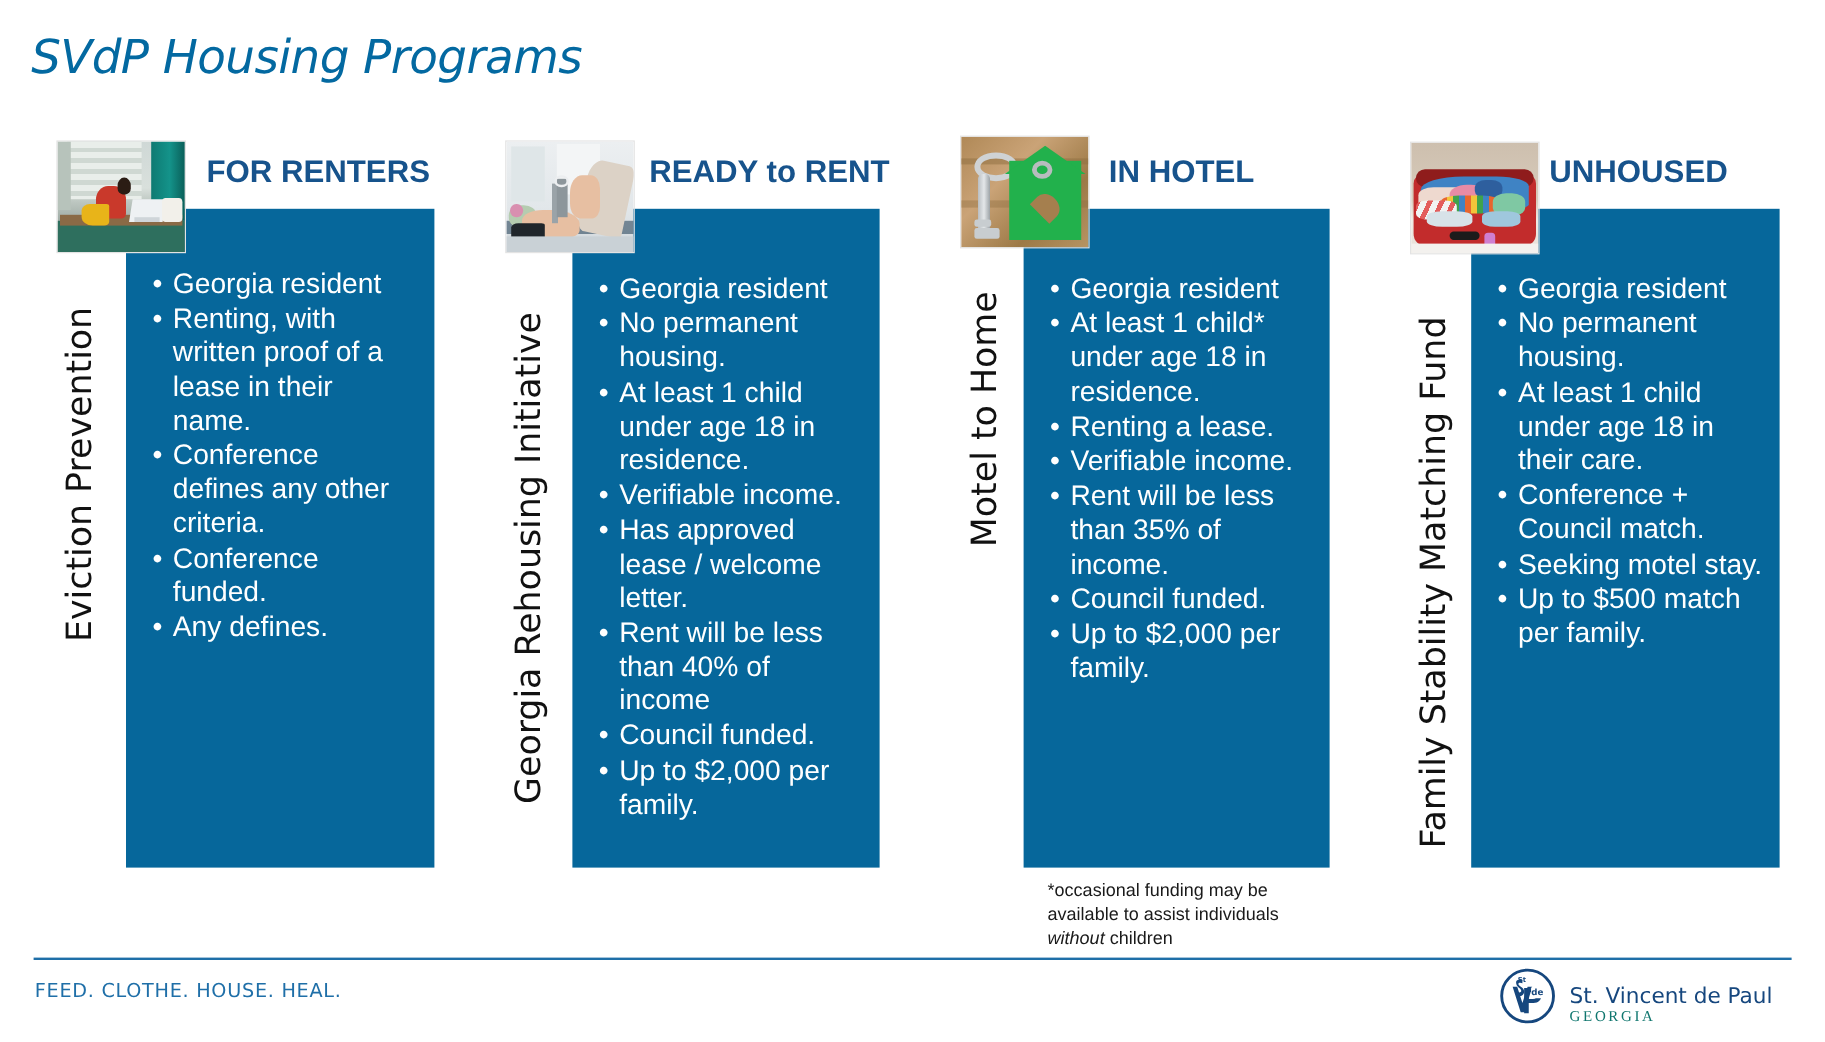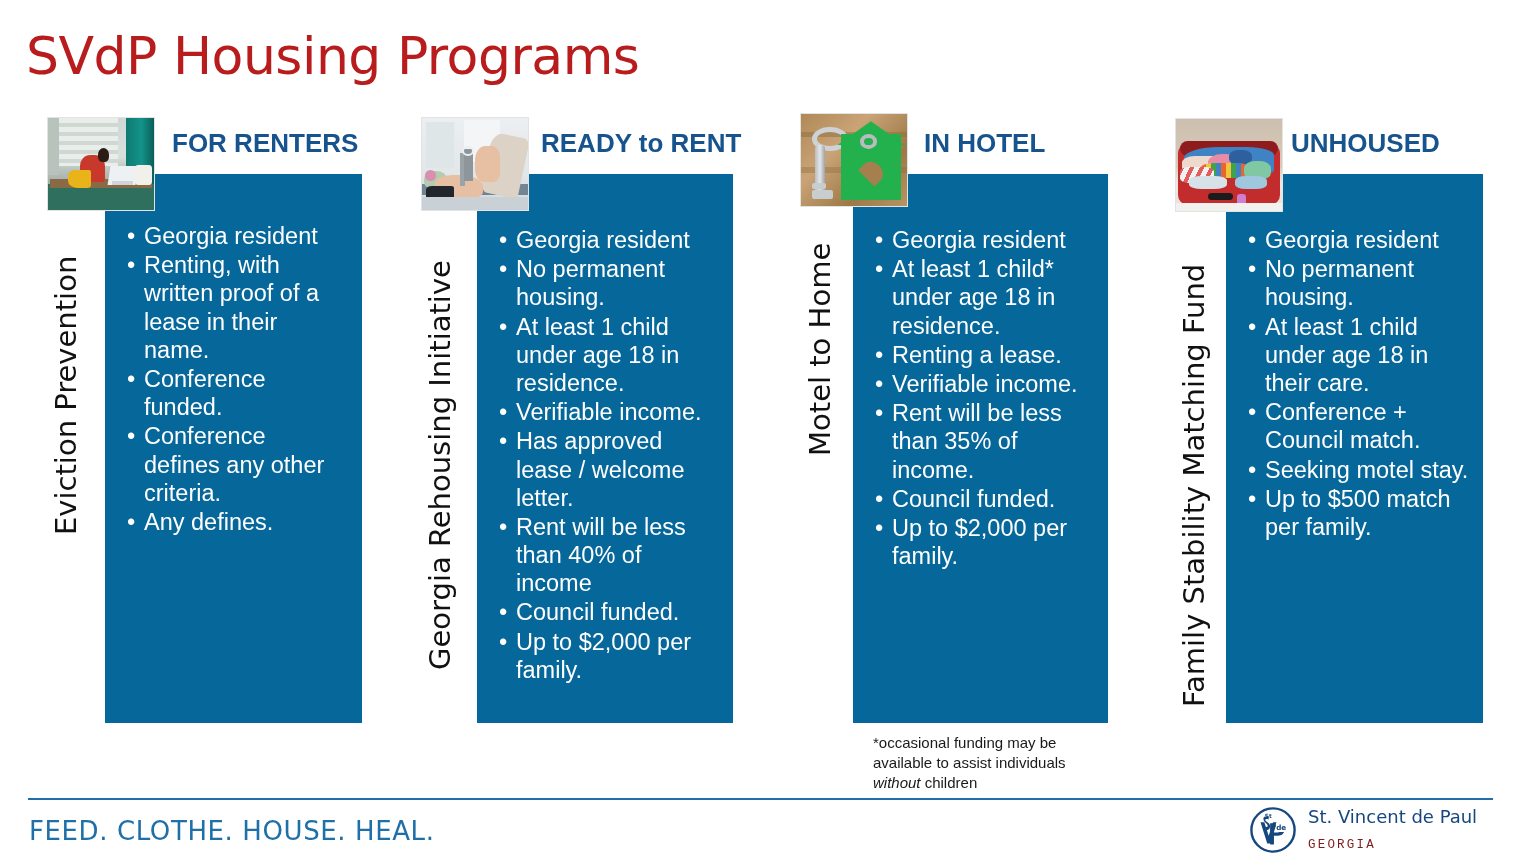--- a/index.html
+++ b/index.html
@@ -18,25 +18,26 @@
     background: #ffffff;
     overflow: hidden;
   }
 
   
   #page-title {
     position: absolute;
     left: 26px;
     top: 26px;
     font-family: "DejaVu Sans", sans-serif;
-    font-size: 52px;
+    font-size: 39px;
     font-weight: 400;
-    color: #b91c1c;
+    color: #0369a1;
     letter-spacing: -0.5px;
     white-space: nowrap;
+    font-style: italic;
   }
 
   
   .column {
     position: absolute;
     top: 0;
     height: 868px;
   }
 
   
@@ -128,64 +129,63 @@
     top: 798px;
     width: 1465px;
     height: 2px;
     background: #1f6fa8;
   }
   #tagline {
     position: absolute;
     left: 29px;
     top: 816px;
     font-family: "DejaVu Sans", sans-serif;
-    font-size: 26px;
+    font-size: 16px;
     letter-spacing: 0.6px;
     color: #1f6fa8;
     white-space: nowrap;
   }
   #brand {
     position: absolute;
     left: 1249px;
     top: 806px;
     display: flex;
-    align-items: center;
+    align-items: flex-end;
     gap: 11px;
   }
   #brand .brand-text { line-height: 1.05; }
   #brand .brand-name {
     font-family: "DejaVu Sans", sans-serif;
     font-size: 18px;
     color: #16477e;
     white-space: nowrap;
   }
   #brand .brand-sub {
-    font-family: Liberation Mono, monospace;
+    font-family: Liberation Serif, serif;
     font-size: 12.5px;
     letter-spacing: 2.2px;
-    color: #7f1d1d;
-    white-space: nowrap;
-    margin-top: 12px;
+    color: #0f766e;
+    white-space: nowrap;
   }
 </style>
 </head>
 <body>
 
 <div id="slide">
 
   <div id="page-title">SVdP Housing Programs</div>
 
   <div class="column">
 
     <div class="panel" style="left:105px; top:174px; width:257px; height:549px;">
       <ul style="margin:48px 0 0 22px; width:215px;">
         <li>Georgia resident</li>
         <li>Renting, with written proof of a lease in their name.</li>
+        <li>Conference defines any other criteria.</li>
         <li>Conference funded.</li>
-        <li>Conference defines any other criteria.</li>
         <li>Any defines.</li>
       </ul>
     </div>
 
     <div class="thumb" style="left:47px; top:117px;">
       <div class="scene" style="background:linear-gradient(180deg,#cfd8d6 0%,#d9e0dc 42%,#bcc6c0 55%,#6d7f77 100%);">
         <div style="position:absolute;left:8%;top:0;width:58%;height:52%;background:repeating-linear-gradient(180deg,#e9eeea 0 5px,#cfd8d2 5px 9px);"></div>
         <div style="position:absolute;right:0;top:0;width:26%;height:72%;background:linear-gradient(90deg,#0e7a72,#14938a 55%,#0a5f59);"></div>
         <div style="position:absolute;left:0;top:0;width:10%;height:62%;background:#b7c3bb;"></div>
         <div style="position:absolute;left:0;bottom:0;width:100%;height:28%;background:#2e6f5e;"></div>

